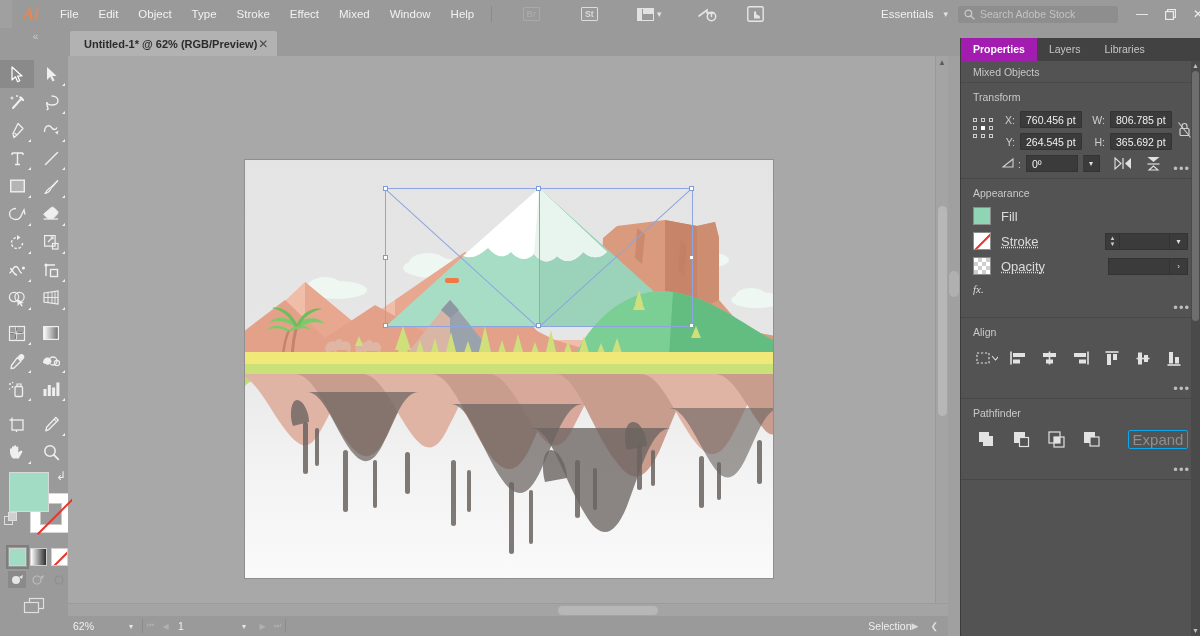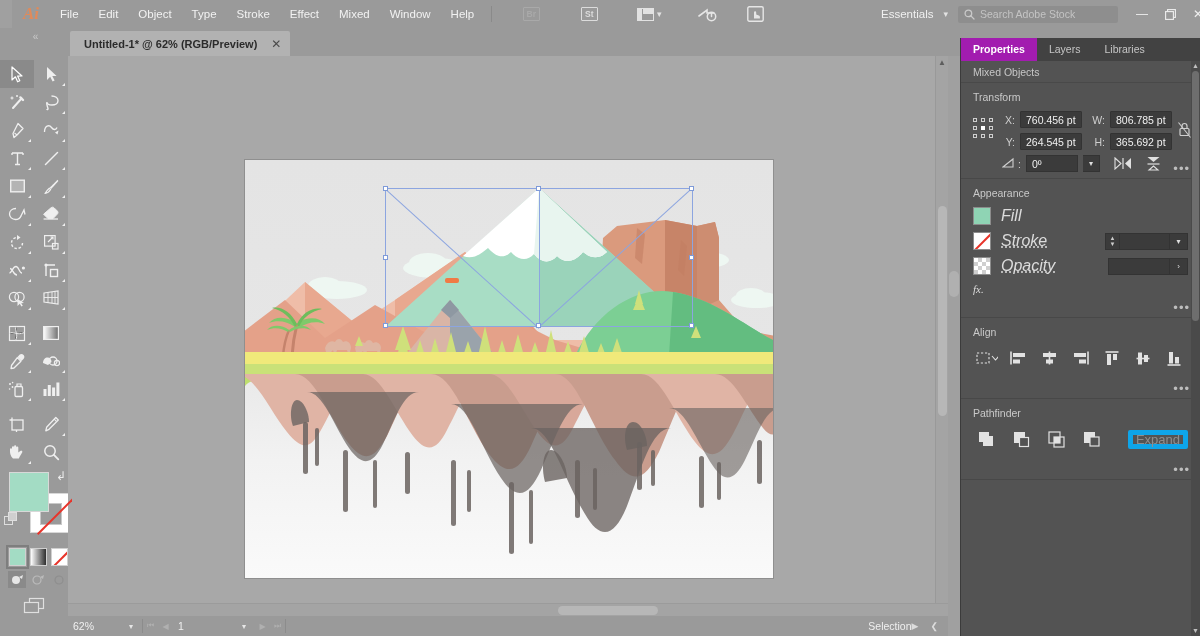--- a/index.html
+++ b/index.html
@@ -63,21 +63,21 @@
   .tabbar{
     position:absolute; left:0; top:28px; width:1200px; height:28px; background:#9a9a9a;
     display:flex; align-items:flex-end;
   }
   .collapse-arrows{
     width:70px; height:28px; display:flex; align-items:flex-start; justify-content:center;
     padding-top:3px; color:#c9c9c9; font-size:10px; letter-spacing:-1px;
   }
   .doc-tab{
     height:25px; background:#b2b2b2; display:flex; align-items:center;
-    padding:0 9px 0 14px; gap:14px; border-top-left-radius:2px; border-top-right-radius:2px;
+    padding:0 9px 0 14px; gap:1px; border-top-left-radius:2px; border-top-right-radius:2px;
   }
   .doc-tab .title{ font-size:11px; color:#2b2b2b; font-weight:bold; }
   .doc-tab .x{ font-size:12px; color:#4a4a4a; }
 
   
   .toolbar{
     position:absolute; left:0; top:56px; width:68px; height:580px; background:#9a9a9a;
     padding-top:4px;
   }
   .tool-row{ display:flex; }
@@ -273,42 +273,42 @@
   .ap-sw.fill{ background:#8fd4b4; }
   .ap-sw.stroke{ background:#fff; overflow:hidden; }
   .ap-sw.stroke:before{
     content:""; position:absolute; left:-3px; top:7px; width:26px; height:2px;
     background:#e8342a; transform:rotate(-45deg);
   }
   .ap-sw.opacity{
     background:
       repeating-conic-gradient(#cfcfcf 0% 25%, #ffffff 0% 50%) 0 0/8px 8px;
   }
-  .ap-lab{ font-size:16px; color:#dcdcdc;font-style:italic; }
+  .ap-lab{ font-size:13px; color:#dcdcdc; }
   .ap-lab.link{ text-decoration:underline; text-decoration-style:dotted; }
   .ap-ctrl{ display:flex; align-items:center; margin-left:auto; }
   .spin{
     width:15px; height:17px; background:#3b3b3b; border:1px solid #333;
     display:flex; flex-direction:column; align-items:center; justify-content:center;
     font-size:6px; color:#ccc; line-height:6px;
   }
   .ap-input{ width:50px; height:17px; background:#3b3b3b; border:1px solid #333; border-left:none; }
   .ap-dd{
     width:18px; height:17px; background:#3b3b3b; border:1px solid #333; border-left:none;
     display:flex;align-items:center;justify-content:center; font-size:8px; color:#ddd;
   }
   .fx-row{ font-family:"Liberation Serif", serif; font-style:italic; font-size:11px; color:#dcdcdc; padding-top:1px;}
 
   
   .icon-row{ display:flex; align-items:center; justify-content:space-between; padding:2px 2px 10px 2px; }
   .ib{ width:24px; height:20px; display:flex; align-items:center; justify-content:center; }
   .pf-row{ display:flex; align-items:center; gap:11px; padding:2px 0 10px 2px; }
   .expand-btn{
-    margin-left:auto; width:60px; height:19px; border:5px solid #0ea5e9; border-radius:2px;
-    display:flex; align-items:center; justify-content:center; font-size:13px; color:#8e8e8e;
+    margin-left:auto; width:60px; height:19px; border:1px solid #0ea5e9; border-radius:2px;
+    display:flex; align-items:center; justify-content:center; font-size:15px; color:#8e8e8e;
   }
 
   
   .qa-grid{ display:flex; gap:8px; margin-bottom:8px; }
   .qbtn{
     flex:1; height:22px; border:1px solid #6a6a6a; border-radius:2px; background:#4f4f4f;
     display:flex; align-items:center; justify-content:center; font-size:10.5px; color:#f0f0f0;
   }
   .qbtn.full{ width:100%; }
   .rp-scrollbar{

